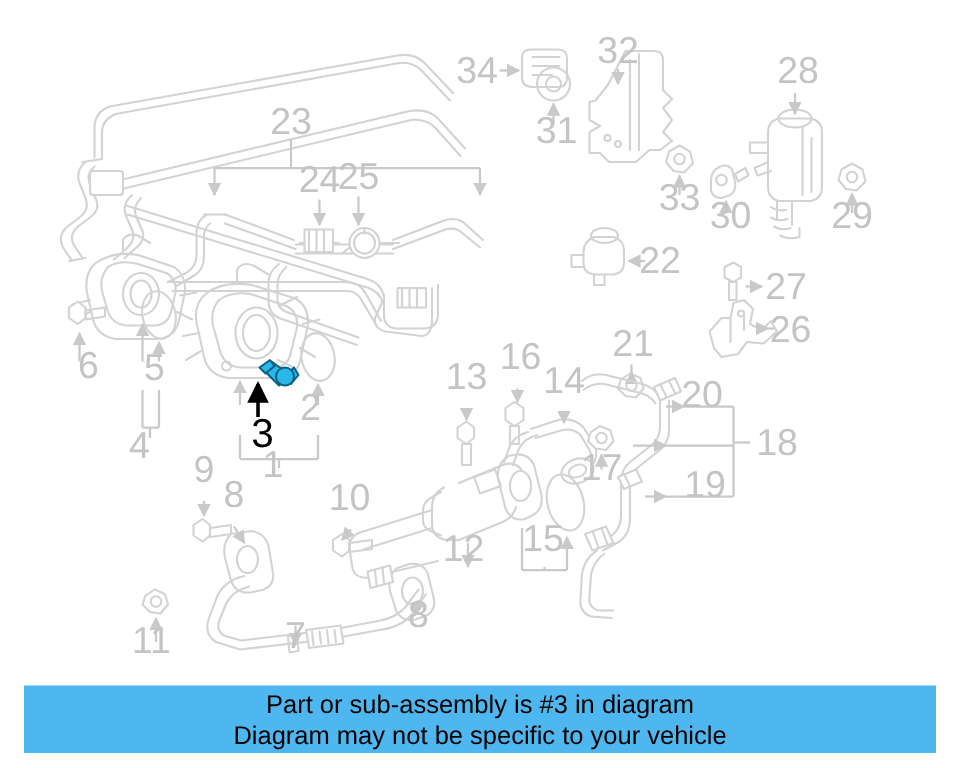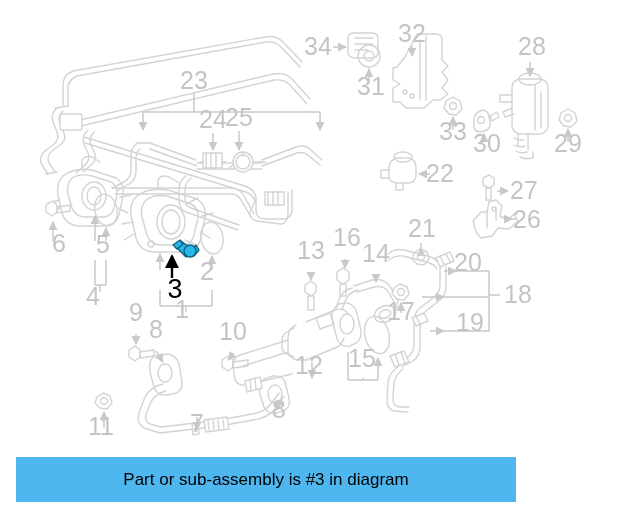--- a/index.html
+++ b/index.html
@@ -25,21 +25,21 @@
     position: absolute;
     left: 0; top: 0;
     width: 640px;
     height: 452px;
     display: block;
   }
   .banner {
     position: absolute;
     left: 16px;
     top: 457px;
-    width: 500px;
+    width: 608px;
     height: 45px;
     background: #4fb7f0;
     display: flex;
     flex-direction: column;
     align-items: center;
     justify-content: center;
     box-sizing: border-box;
   }
   .banner-line {
     color: #000000;
@@ -370,15 +370,16 @@
       <text class="num" x="487" y="152">30</text>
       <text class="num" x="371" y="95">31</text>
       <text class="num" x="412" y="42">32</text>
       <text class="num" x="453" y="140">33</text>
       <text class="num" x="318" y="55">34</text>
     </g>
   </svg>
 
   <div class="banner">
     <div class="banner-line">Part or sub-assembly is #3 in diagram</div>
+    <div class="banner-line">Diagram may not be specific to your vehicle</div>
   </div>
 
 </div>
 
 </body></html>

